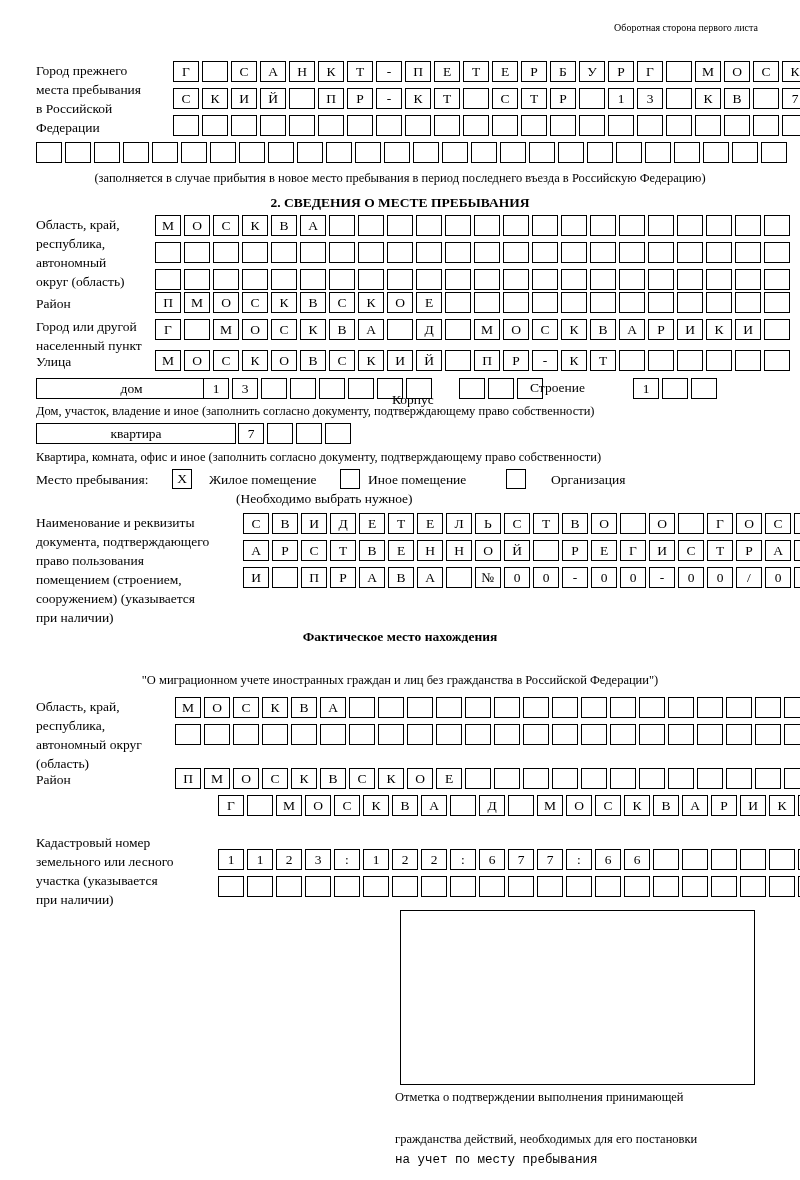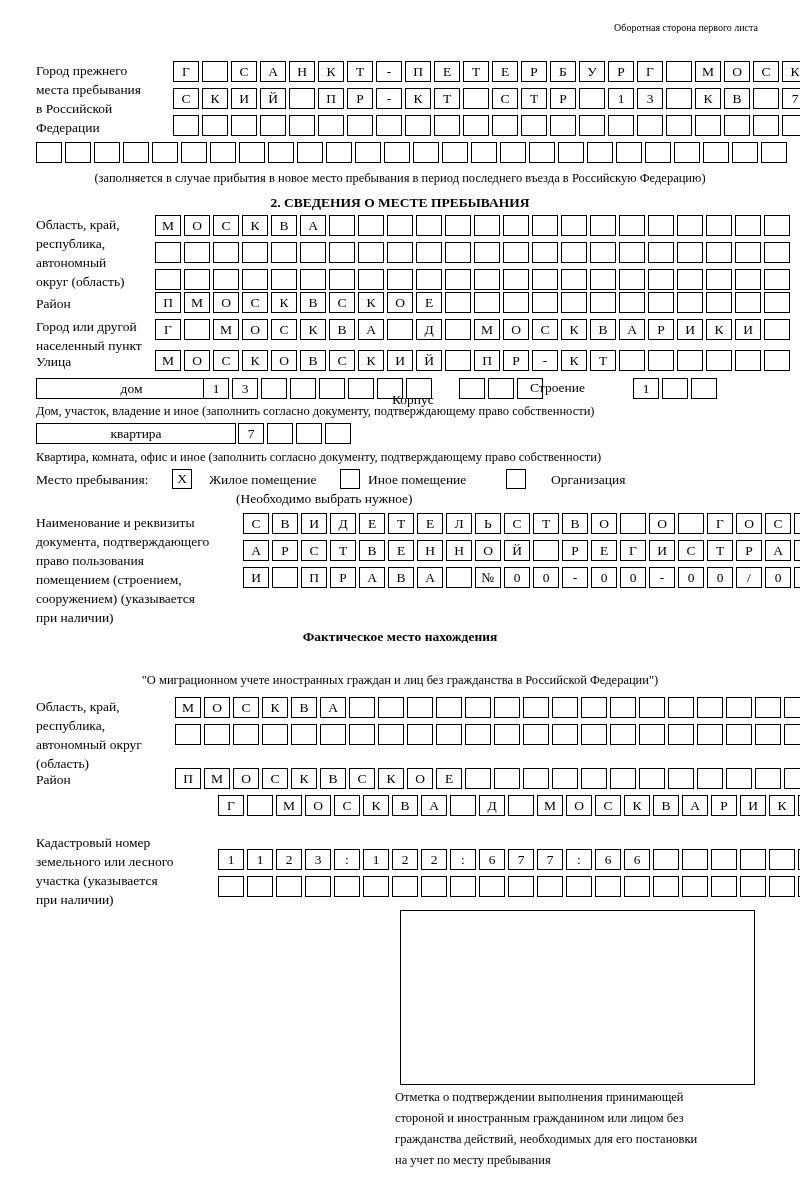--- a/index.html
+++ b/index.html
@@ -646,17 +646,16 @@
       <div class="cell"></div>
       <div class="cell"></div>
       <div class="cell"></div>
       <div class="cell"></div>
       <div class="cell"></div>
       <div class="cell"></div>
     </div>
 
   <div class="bigbox" style="left:400px; top:910px; width:355px; height:175px;"></div>
   <div class="foot" style="left:395px; top:1089px;">Отметка о подтверждении выполнения принимающей</div>
-  <div class="foot" style="left:395px; top:1110px;">стороной и иностранным гражданином или лицом без</div>
   <div class="foot" style="left:395px; top:1131px;">гражданства действий, необходимых для его постановки</div>
-  <div class="foot" style="left:395px; top:1152px;">на учет по месту пребывания</div>
+  <div class="foot" style="left:395px; top:1152px;font-family:Liberation Mono, monospace;">на учет по месту пребывания</div>
 
 </div>
 
 </body></html>

